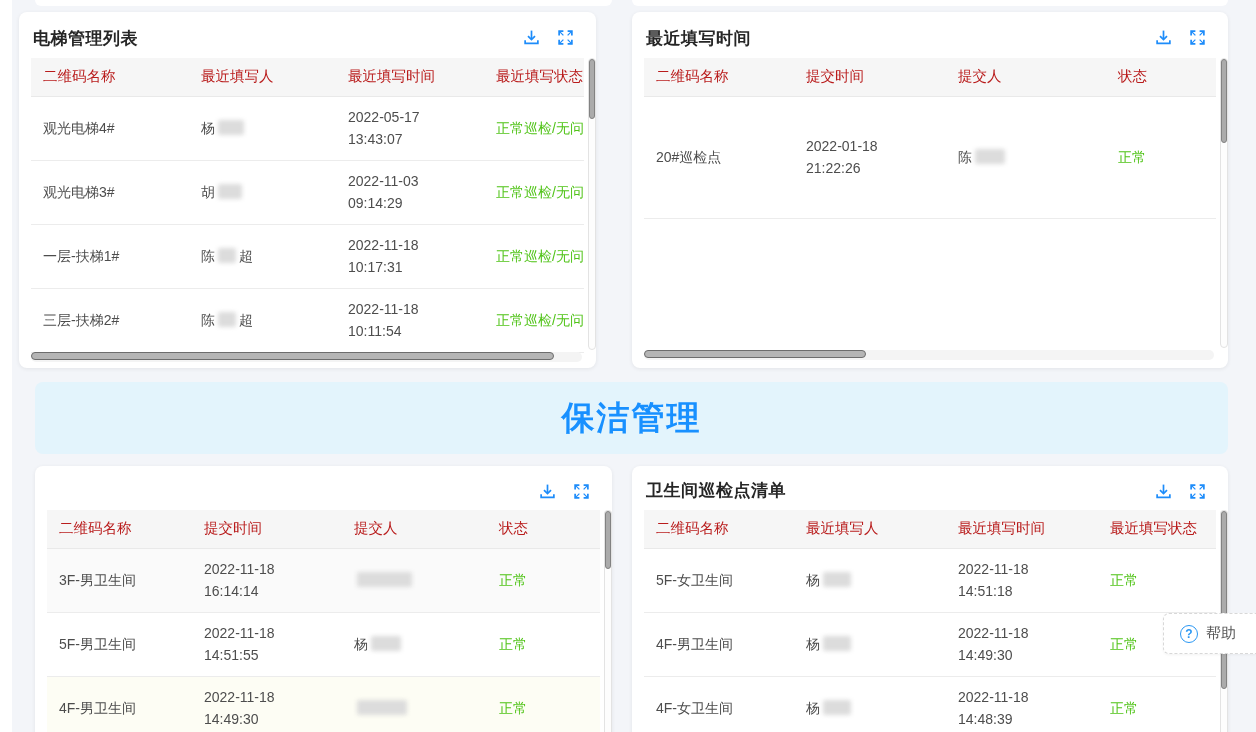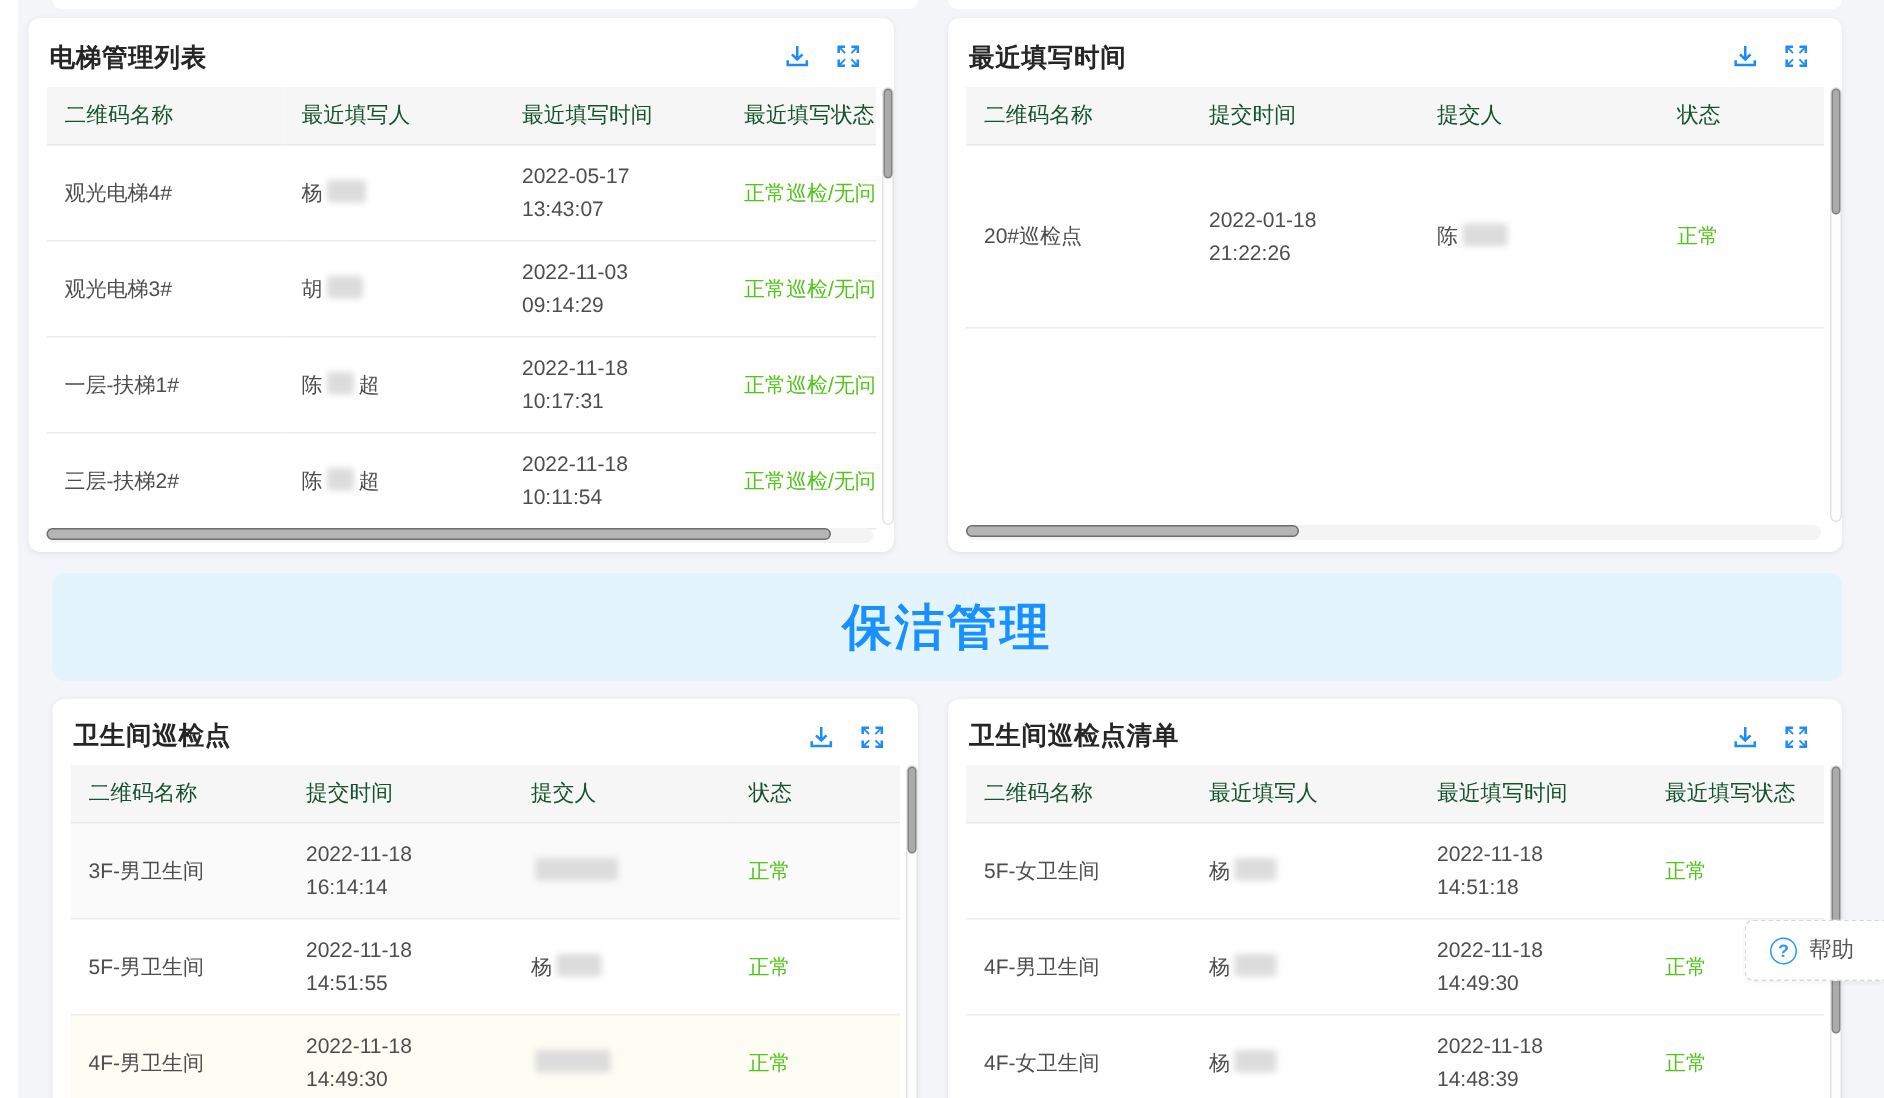--- a/index.html
+++ b/index.html
@@ -30,21 +30,21 @@
   .tools { position:absolute; top:17px; right:22px; display:flex; gap:17px; }
   .tools svg { display:block; cursor:pointer; }
 
   .tblwrap { position:absolute; left:12px; right:12px; overflow:hidden; }
   .p-tl .tblwrap, .p-tr .tblwrap { top:46px; bottom:14px; }
   .p-bl .tblwrap, .p-br .tblwrap { top:44px; bottom:0; }
 
   table { border-collapse:collapse; width:100%; table-layout:fixed; }
   th, td { text-align:left; padding:6px 12px; font-weight:normal; }
   thead th {
-    background:#f6f6f6; color:#14532d; font-size:14.5px; font-weight:500;
+    background:#f6f6f6; color:#b91c1c; font-size:14.5px; font-weight:500;
     height:38px; border-bottom:1px solid #e9e9e9; white-space:nowrap;
   }
   tbody td {
     color:#4d4d4d; font-size:14px; border-bottom:1px solid #ececec;
     line-height:1.6; overflow:hidden;
   }
   tbody td.green { color:#52c41a; white-space:nowrap; }
   .p-tl tbody td, .p-bl tbody td, .p-br tbody td { height:64px; }
   .p-tr tbody td { height:122px; }
   tr.hl-gray  td { background:#fafafa; }
@@ -244,21 +244,20 @@
     <div class="hscroll">
         <div class="thumb"></div>
       </div>
   </div>
 
   <div class="banner">
     <span class="banner-text">保洁管理</span>
   </div>
 
   <div class="panel p-bl">
-    <div class="panel-title">卫生间巡检点</div>
     <div class="tools">
       <span>
         <svg width="17" height="17" viewBox="0 0 16 16" fill="none" stroke="#1d8cfa" stroke-width="1.6">
           <path d="M8 1.5v8"></path>
             <path d="M4.7 6.8 8 10l3.3-3.2"></path>
             <path d="M2 10.5v3h12v-3"></path>
         </svg>
       </span>
       <span>
         <svg width="17" height="17" viewBox="0 0 16 16" fill="none" stroke="#1d8cfa" stroke-width="1.6">

